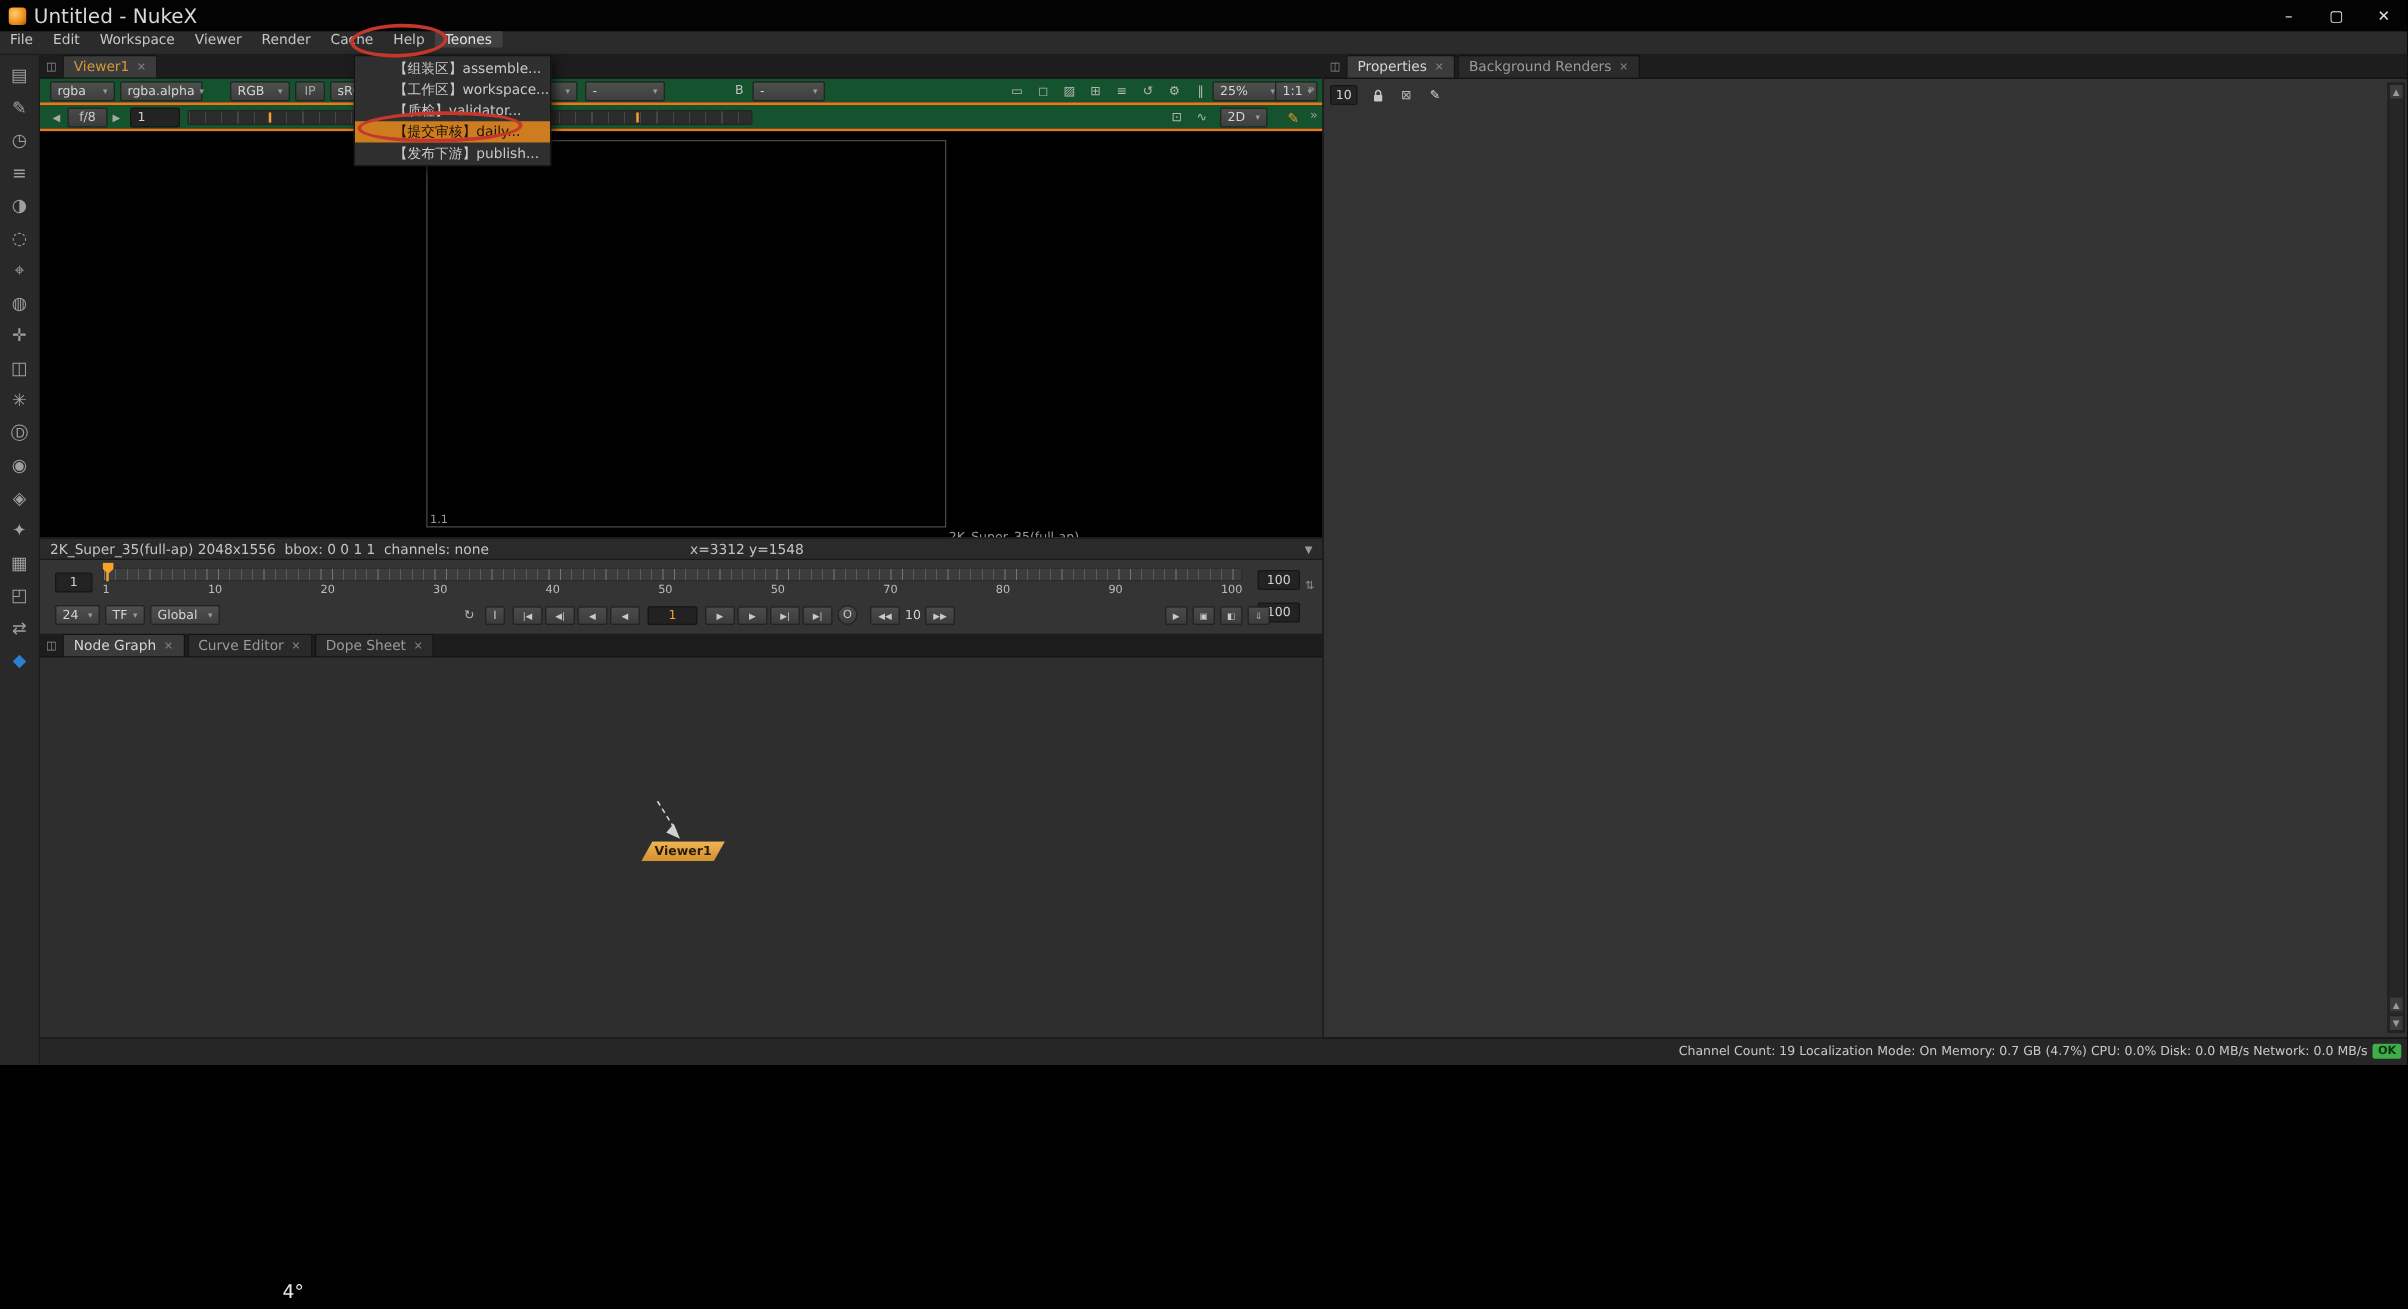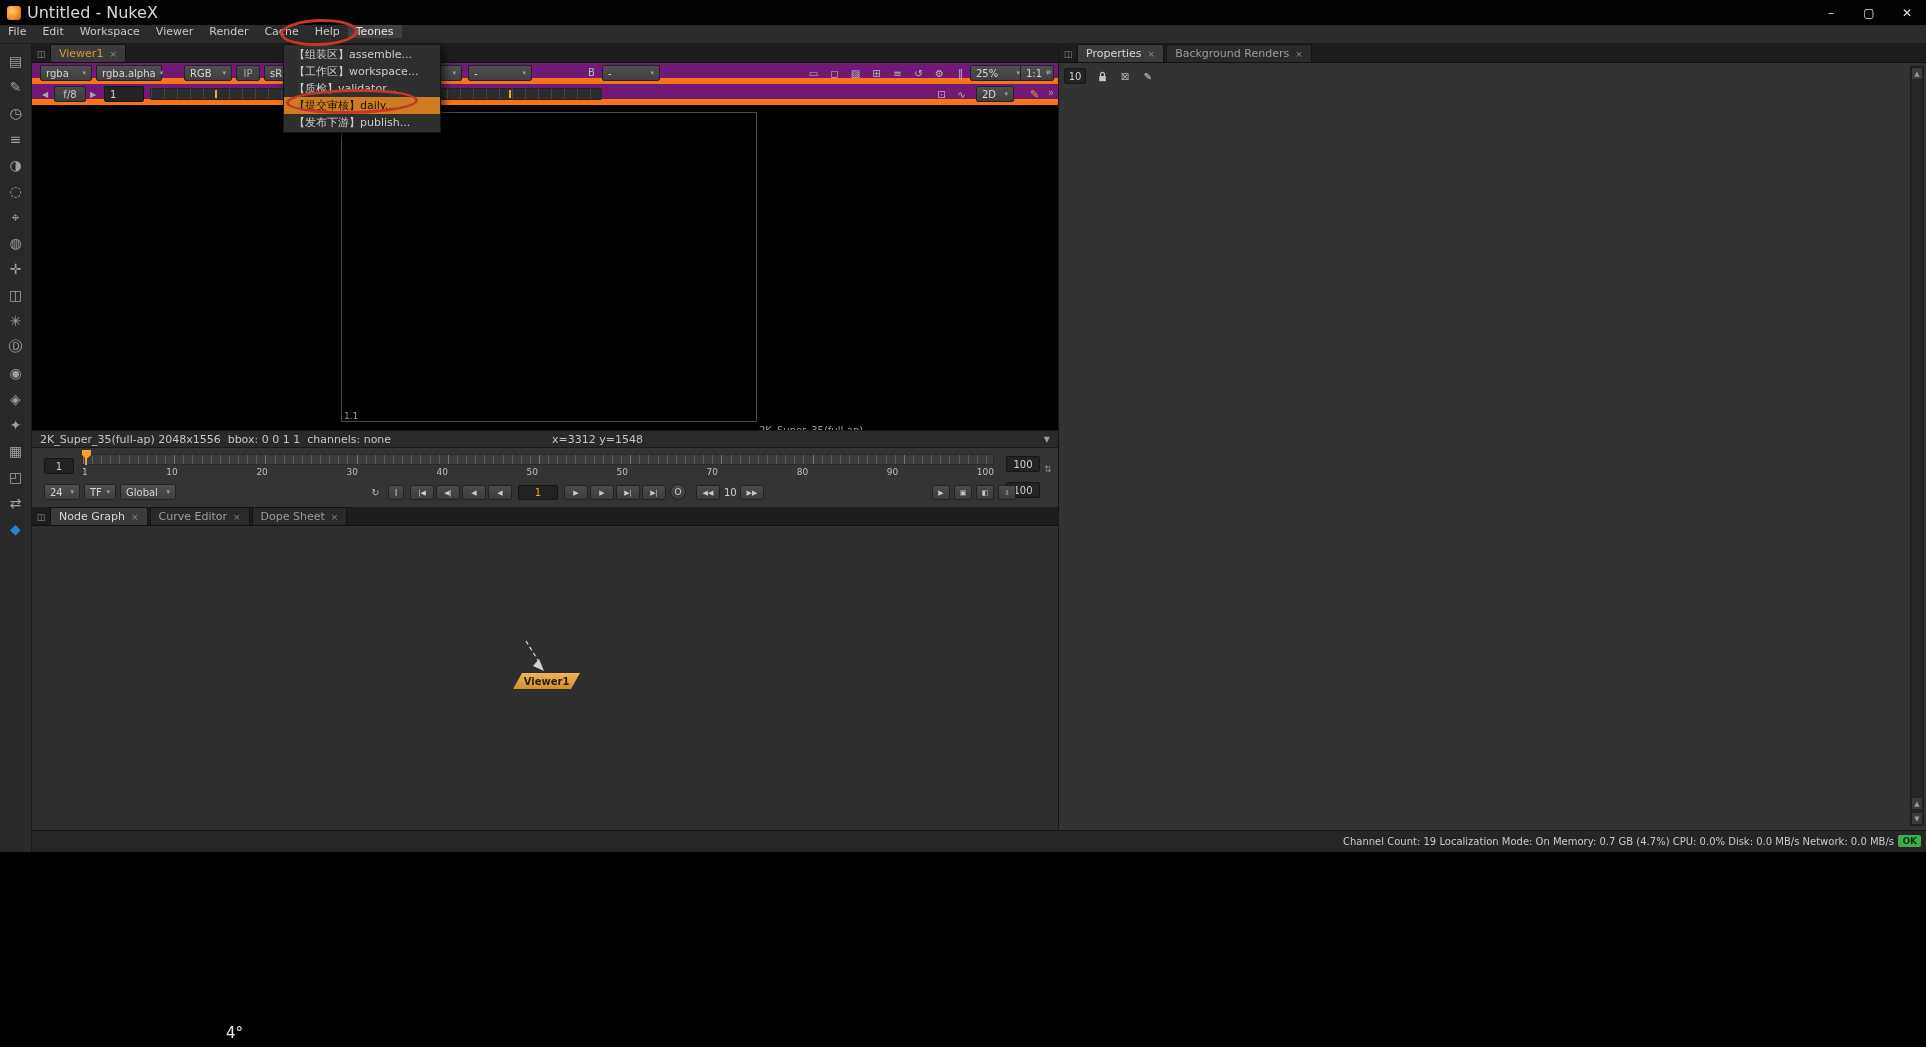--- a/index.html
+++ b/index.html
@@ -10,35 +10,35 @@
 #appicon{width:14px;height:14px;margin:0 6px 0 7px;border-radius:3px;background:radial-gradient(circle at 35% 35%,#ffce70,#ee8c1c 60%,#9c5a12)}
 #apptitle{font-size:16px}
 #wincontrols{margin-left:auto;display:flex}
 .winbtn{width:38px;height:25px;display:flex;align-items:center;justify-content:center;font-size:12px;color:#e3e3e3}
 
 #menubar{position:absolute;left:0;top:25px;width:1926px;height:19px;background:#2b2b2b;border-bottom:1px solid #1c1c1c;display:flex;align-items:flex-start}
 .menu-item{display:flex;align-items:center;padding:0 8px;font-size:11px;color:#c7c7c7}
 .menu-item.active{background:#404040;color:#e2e2e2}
 
 #tmenu{position:absolute;left:283px;top:44px;width:158px;background:#2f2f2f;border:1px solid #141414;box-shadow:3px 4px 8px rgba(0,0,0,.65);z-index:50;padding:1px 0}
-.tmenu-item{height:17px;display:flex;align-items:center;padding-left:10px;font-size:11px;color:#cbcbcb}
+.tmenu-item{height:17px;display:flex;align-items:center;padding-left:31px;font-size:11px;color:#cbcbcb}
 .tmenu-item.active{background:#cd7c1f;color:#181206}
 
 #toolbar{position:absolute;left:0;top:44px;width:32px;height:808px;background:#292929;border-right:1px solid #1b1b1b;display:flex;flex-direction:column;align-items:center;padding-top:4px}
 .tool-btn{width:26px;height:26px;display:flex;align-items:center;justify-content:center;border-radius:3px}
 .tg{font-size:14px;color:#9f9f9f}
 
 #center{position:absolute;left:32px;top:44px;width:1026px;height:808px;background:#333}
 .tabstrip{position:absolute;left:0;width:100%;height:19px;background:#1d1d1d;border-bottom:1px solid #101010;display:flex;align-items:flex-end}
 .panel-icon{width:18px;height:16px;display:flex;align-items:center;justify-content:center;color:#8d8d8d;font-size:9px}
 .tabs-host{display:flex;gap:2px;height:18px;align-items:flex-end}
 .tab{display:flex;align-items:center;gap:6px;height:18px;padding:0 8px;background:#2a2a2a;color:#9b9b9b;font-size:11px;border:1px solid #121212;border-bottom:none;border-radius:2px 2px 0 0}
 .tab.active{background:#3b3b3b;color:#d6d6d6}
 .tab-close{font-size:9px;color:#868686}
-.ctrlrow{position:absolute;left:0;width:100%;height:21px;background:#701a75;border-bottom:6px solid #f97316}
+.ctrlrow{position:absolute;left:0;width:100%;height:21px;background:#14532d;border-bottom:2px solid #f97316}
 .dd{position:absolute;top:2px;height:16px;display:flex;align-items:center;justify-content:space-between;padding:0 5px;background:linear-gradient(#4f4f4f,#3f3f3f);border:1px solid #232323;border-radius:2px;font-size:10px;color:#d4d4d4}
 .caret{font-size:7px;color:#9b9b9b;margin-left:4px}
 .sqbtn{position:absolute;top:2px;height:16px;display:flex;align-items:center;justify-content:center;background:linear-gradient(#4a4a4a,#3b3b3b);border:1px solid #232323;border-radius:2px;font-size:10px;color:#a8a8a8}
 .icon-btn{display:flex;align-items:center;justify-content:center;width:19px;height:16px;font-size:10px;color:#b5b5b5}
 .valbox{position:absolute;top:2px;height:16px;background:#232323;border:1px solid #161616;border-radius:2px;color:#d2d2d2;font-size:10px;display:flex;align-items:center;padding:0 5px}
 .slider{position:absolute;top:4px;height:12px;background:#2c2c2c;border:1px solid #242424;border-radius:2px;background-image:repeating-linear-gradient(to right,#464646 0 1px,transparent 1px 13px)}
 .slider .mark{position:absolute;top:1px;bottom:1px;width:2px;background:#f2a233}
 #viewport{position:absolute;left:0;top:61px;width:1026px;height:325px;background:#000}
 #fmt-rect{position:absolute;left:309px;top:7px;width:416px;height:310px;border:1px solid #4a4a4a}
 .vplabel{position:absolute;font-size:9px;color:#9a9a9a}

